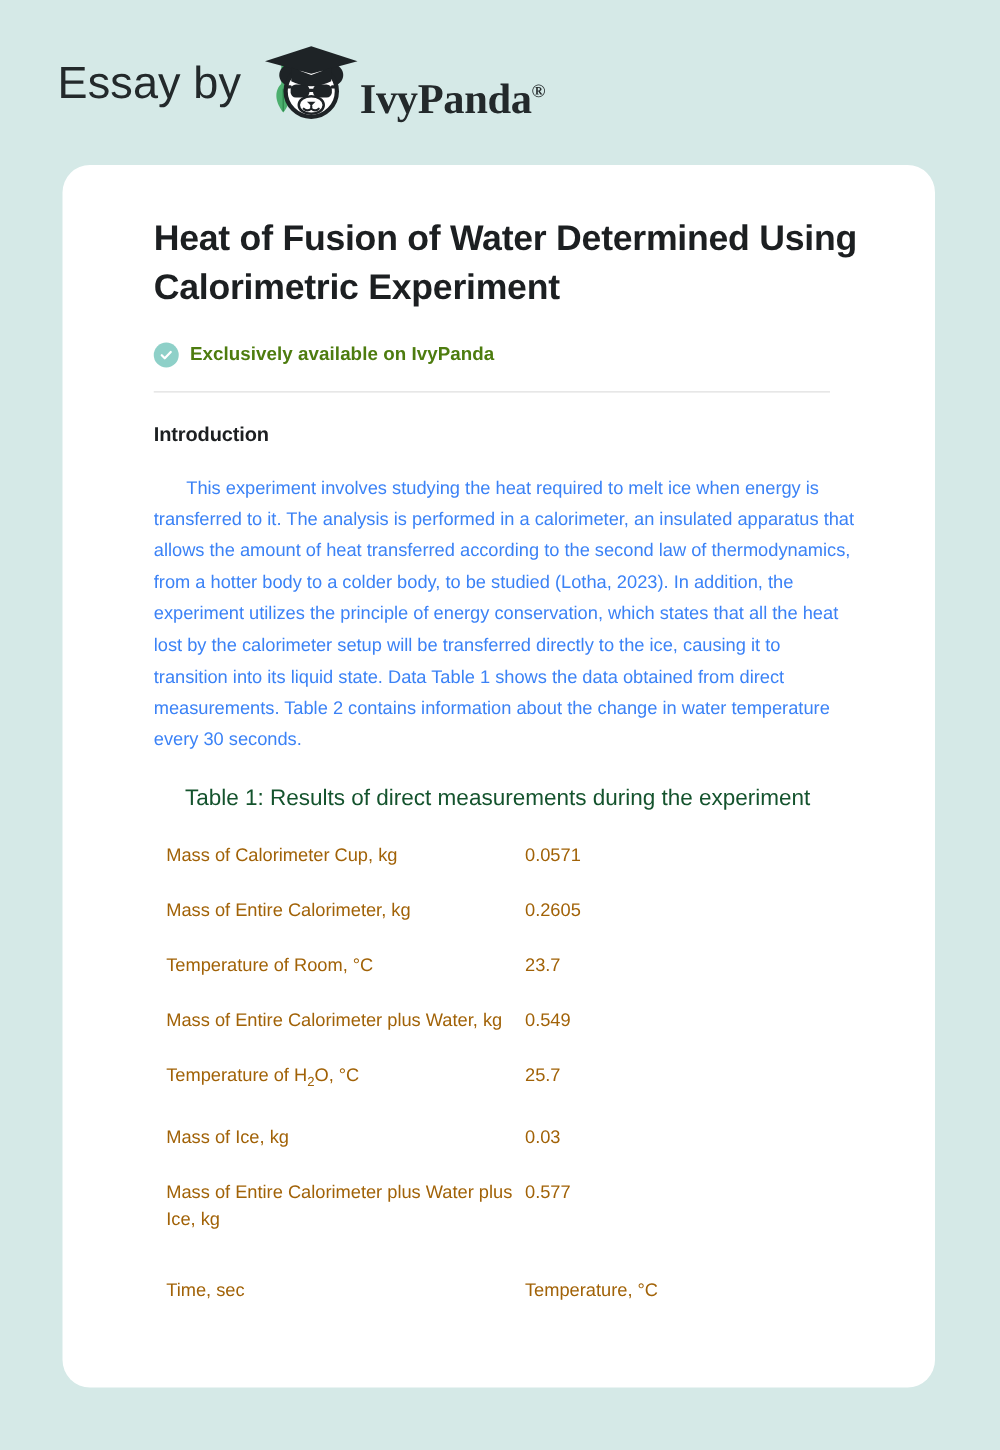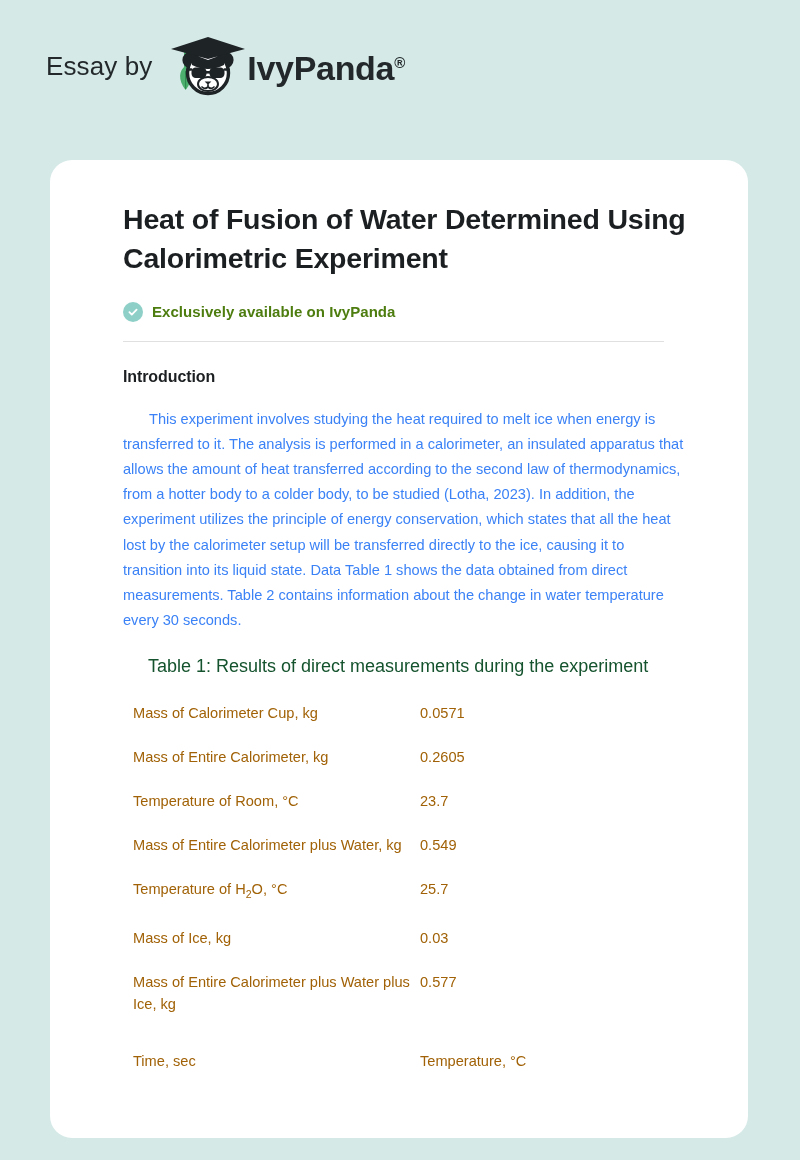--- a/index.html
+++ b/index.html
@@ -17,66 +17,65 @@
   }
 
   
   .brand-header {
     display: flex;
     align-items: center;
     height: 132px;
     padding-left: 46px;
   }
   .brand-essay-by {
-    font-size: 26px;
+    font-size: 36px;
     color: #23292b;
     font-weight: 400;
     letter-spacing: 0.1px;
     line-height: 1;
   }
   .brand-logo {
     display: flex;
     align-items: center;
     margin-left: 13px;
   }
   .panda-mark {
     width: 86px;
     height: 62px;
     position: relative;
     flex: none;
   }
   .brand-wordmark {
-    font-family: Liberation Sans, sans-serif;
+    font-family: Liberation Serif, serif;
     font-size: 34px;
     font-weight: 700;
     color: #23292b;
     letter-spacing: -0.3px;
     line-height: 1;
     margin-left: -4px;
     position: relative;
-    top: 2px;
+    top: 14px;
   }
   .brand-reg {
     font-size: 15px;
     vertical-align: super;
     font-weight: 700;
   }
 
   
   .paper-card {
     position: absolute;
     left: 50px;
     top: 132px;
     width: 698px;
     height: 978px;
     background: #ffffff;
     border-radius: 22px;
     padding: 36px 60px 0 48px;
     overflow: hidden;
-    margin-top: 28px;
   }
 
   .essay-title {
     font-size: 28.5px;
     font-weight: 700;
     color: #1c1f21;
     line-height: 1.36;
     letter-spacing: -0.2px;
     margin: 0;
     padding-left: 25px;

